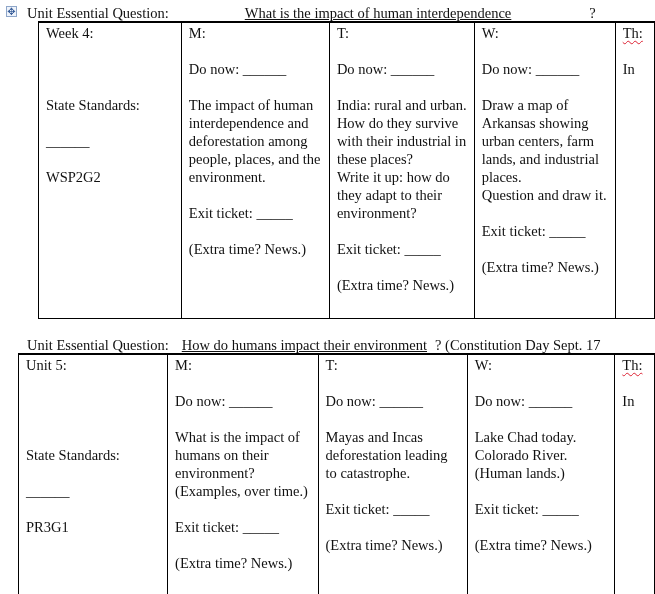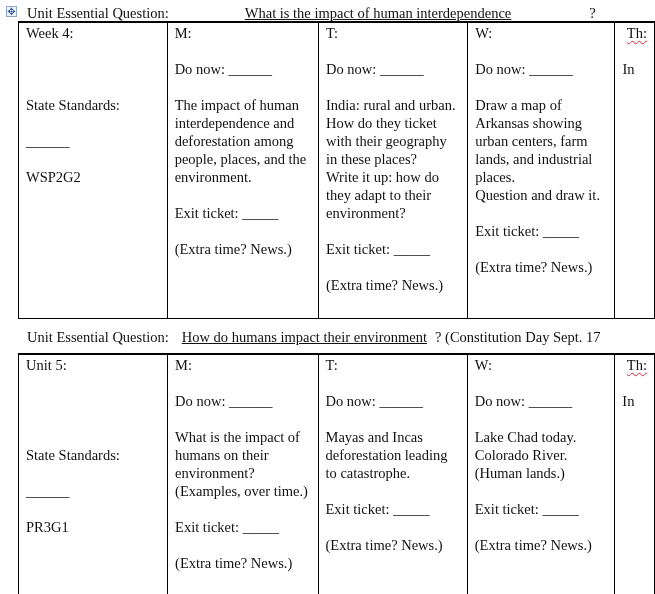--- a/index.html
+++ b/index.html
@@ -24,34 +24,33 @@
   .table td {
     border: 1px solid #000; vertical-align: top; padding: 1px 7px 0 7px;
     box-sizing: border-box;
   }
   .table tr.top td { border-top: 2px solid #000; }
   .gap { height: 18px; }
   .it { }
   .squig {
     text-decoration: underline wavy #d23; text-underline-offset: 2px;
     text-decoration-thickness: 1px;
-    text-align: right;
   }
   .cell-line { display: block; }
 </style>
 </head>
 <body>
 
 <div class="move-handle">✥</div>
 
 <div class="ueq" style="top:4px;">
   <span>Unit Essential Question:</span><span class="blank" style="display:inline-block;width:76px;"></span><span class="blank">What is the impact of human interdependence</span><span class="blank" style="display:inline-block;width:78px;"></span><span>?</span>
 </div>
 
-<table class="table" style="top:21px;">
+<table class="table" style="top:21px;margin-left:20px;">
   <colgroup>
     <col style="width:155px">
       <col style="width:155px">
       <col style="width:154px">
       <col style="width:154px">
       <col style="width:40px">
   </colgroup>
   <tbody>
       <tr class="top" style="height:296px;">
     <td>
@@ -74,21 +73,21 @@
       <div class="gap"></div>
       <span class="cell-line">Exit ticket: _____</span>
       <div class="gap"></div>
       <span class="cell-line it">(Extra time? News.)</span>
     </td>
     <td>
       <span class="cell-line">T:</span>
       <div class="gap"></div>
       <span class="cell-line">Do now: ______</span>
       <div class="gap"></div>
-      <span class="cell-line">India: rural and urban. How do they ticket with their geography in these places?</span>
+      <span class="cell-line">India: rural and urban. How do they survive with their industrial in these places?</span>
       <span class="cell-line">Write it up: how do they adapt to their environment?</span>
       <div class="gap"></div>
       <span class="cell-line">Exit ticket: _____</span>
       <div class="gap"></div>
       <span class="cell-line it">(Extra time? News.)</span>
     </td>
     <td>
       <span class="cell-line">W:</span>
       <div class="gap"></div>
       <span class="cell-line">Do now: ______</span>
@@ -102,21 +101,21 @@
     </td>
     <td style="white-space:nowrap;overflow:hidden;">
       <span class="cell-line squig">Th:</span>
       <div class="gap"></div>
       <span class="cell-line it">In</span>
     </td>
   </tr>
 </tbody>
   </table>
 
-<div class="ueq" style="top:328px;">
+<div class="ueq" style="top:336px;">
   <span>Unit Essential Question:</span><span style="display:inline-block;width:5px;"></span><span class="blank" style="display:inline-block;width:8px;"></span><span class="blank">How do humans impact their environment</span><span class="blank" style="display:inline-block;width:8px;"></span><span>? (Constitution Day Sept. 17</span>
 </div>
 
 <table class="table" style="top:353px;">
   <colgroup>
     <col style="width:155px">
       <col style="width:155px">
       <col style="width:154px">
       <col style="width:154px">
       <col style="width:40px">

